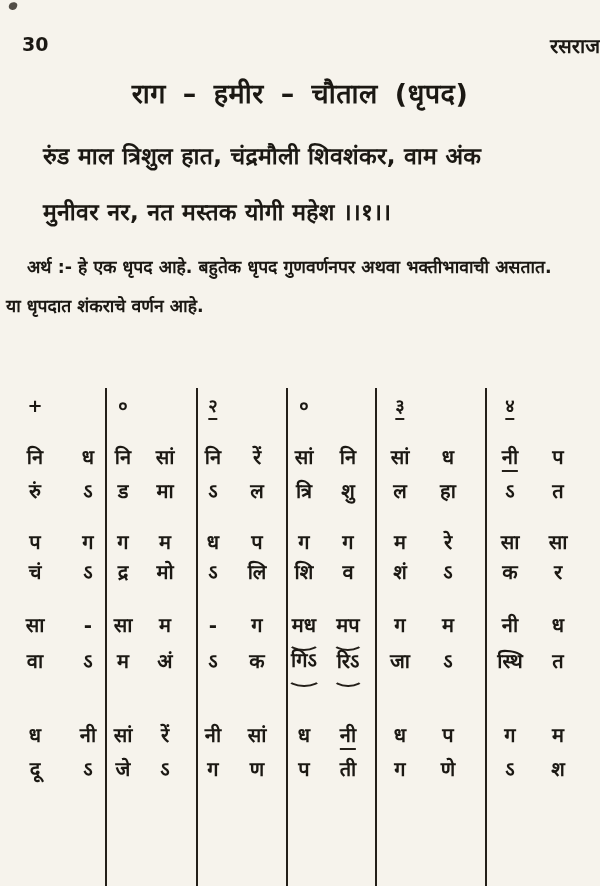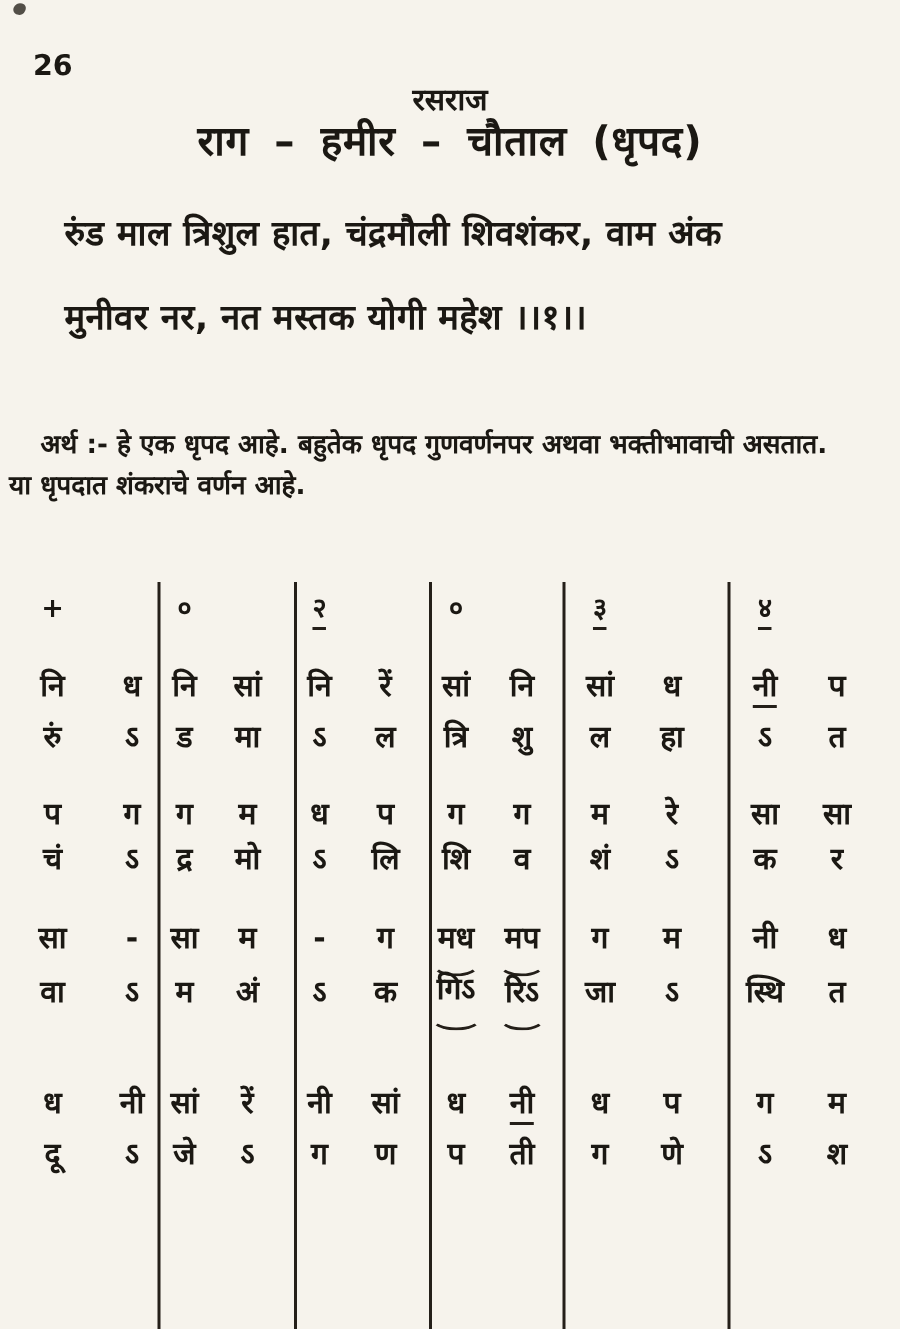--- a/index.html
+++ b/index.html
@@ -12,30 +12,30 @@
     font-weight:700;
     overflow:hidden;
     margin:0 auto;
   }
   .corner-mark{
     position:absolute;left:9px;top:2px;width:8px;height:8px;
     background:#35302a;border-radius:60% 40% 55% 45%;
     transform:rotate(18deg);opacity:.85;
   }
   .pagenum{position:absolute;left:22px;top:33px;font-size:19px;}
-  .booktitle{position:absolute;left:0;right:0;top:32px;text-align:center;font-size:20px;margin-top:20px;}
+  .booktitle{position:absolute;left:0;right:0;top:32px;text-align:right;font-size:20px;}
   .heading{position:absolute;left:0;right:0;top:74px;text-align:center;
     font-size:27px;word-spacing:7px;margin:0;letter-spacing:.5px;}
   .lyrics{position:absolute;left:27px;top:120px;right:10px;
     font-size:23px;line-height:40px;letter-spacing:.3px;}
   .lyrics p{margin:16px;}
   .meaning{position:absolute;left:6px;top:254px;width:592px;
     font-size:17.5px;line-height:27px;}
-  .meaning .m-line1{display:block;padding-left:21px;margin-top:30px;}
-  .meaning .m-line2{display:block;}
+  .meaning .m-line1{display:block;padding-left:21px;}
+  .meaning .m-line2{display:block;margin-top:12px;}
   .section-title{position:absolute;left:0;right:0;top:333px;text-align:center;
     font-size:23px;margin:0;}
   .notation{position:absolute;left:0;top:388px;width:600px;height:498px;}
   .vline{position:absolute;top:0;bottom:0;width:2px;background:#241f19;}
   .tok{
     position:absolute;transform:translateX(-50%);
     font-size:20px;line-height:1.15;white-space:nowrap;
   }
   .marker{font-size:18px;}
   .u{border-bottom:2px solid #241f19;padding-bottom:1px;}
@@ -45,21 +45,21 @@
     height:13px;border:2px solid transparent;border-bottom-color:#241f19;
     border-radius:50%;
   }
 </style>
 </head>
 <body>
 
 <div class="page">
   <div class="corner-mark"></div>
 
-  <div class="pagenum">26</div>
+  <div class="pagenum">30</div>
   <div class="booktitle">रसराज</div>
 
   <h1 class="heading">राग – हमीर – चौताल (धृपद)</h1>
 
   <div class="lyrics">
     <p>रुंड माल त्रिशुल हात, चंद्रमौली शिवशंकर, वाम अंक</p>
     <p>मुनीवर नर, नत मस्तक योगी महेश ।।१।।</p>
   </div>
 
   <div class="meaning">

